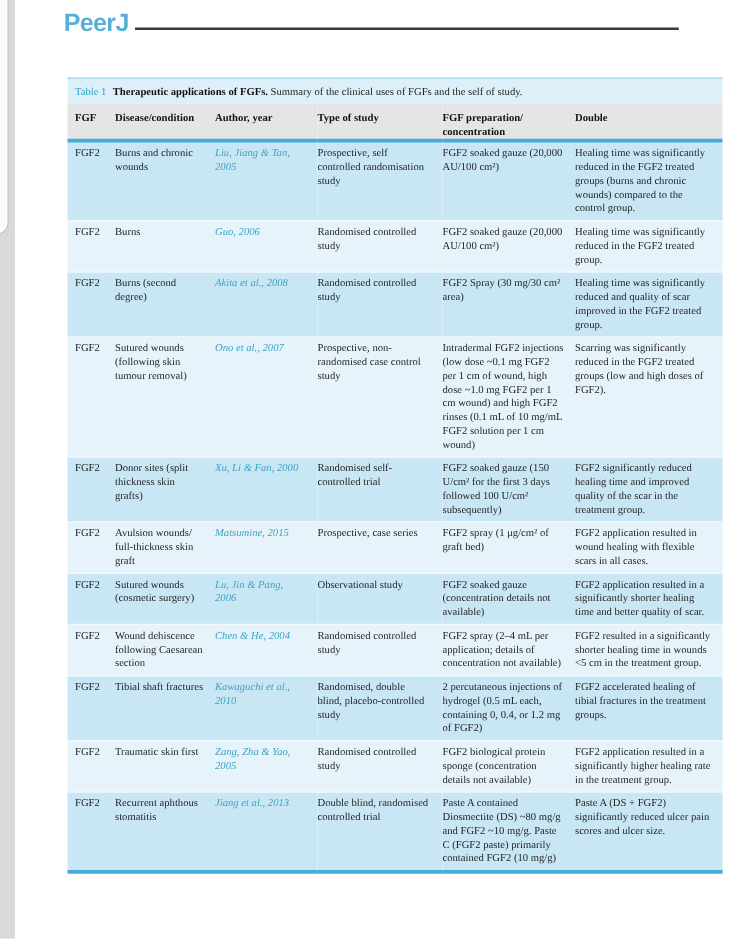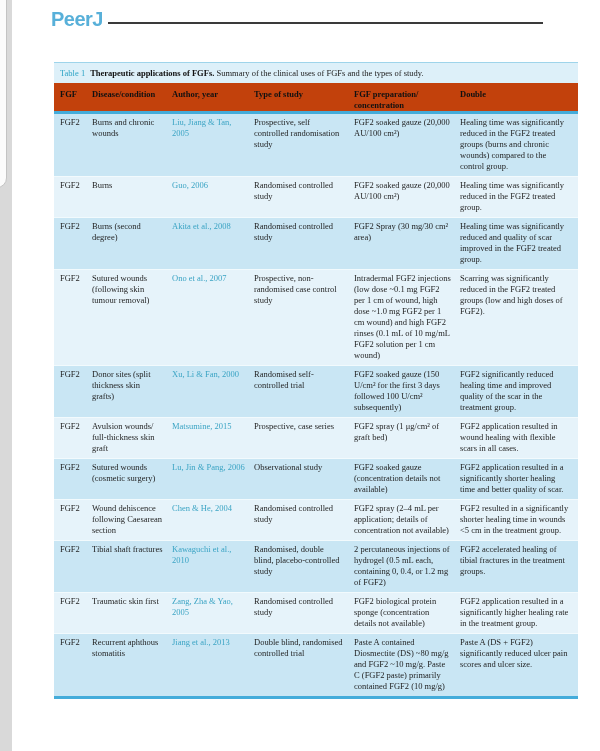--- a/index.html
+++ b/index.html
@@ -18,28 +18,28 @@
 
   
   .table-wrap { position:absolute; left:26px; top:62px; width:524px; }
   .caption { background:#ddf0f9; border-top:1px solid #9ed4ea; padding:5px 6px 5px 6px; font-size:8.5px; line-height:10px; }
   .cap-label { color:#2ea4c6; font-weight:normal; margin-right:5px; }
   .cap-title { font-weight:bold; color:#111; }
   .cap-sub { color:#222; }
 
   table { border-collapse:collapse; table-layout:fixed; width:524px; font-size:8.5px; line-height:11px; }
   col.c-fgf{width:38px} col.c-disease{width:80px} col.c-author{width:82px} col.c-study{width:100px} col.c-prep{width:106px} col.c-outcome{width:118px}
-  thead th { text-align:left; vertical-align:top; font-weight:bold; color:#111; padding:6px 10px 0 0; background:#c2410c; }
+  thead th { text-align:left; vertical-align:top; font-weight:bold; color:#111; padding:6px 10px 0 0; background:#e5e5e5; }
   thead th.first, tbody td.first { padding-left:6px; }
   tbody { border-top:3px solid #44acda; border-bottom:3px solid #44acda; }
   tbody td { vertical-align:top; padding:3px 9px 4px 0; }
   tr.row-dark  td { background:#c9e6f4; }
   tr.row-light td { background:#e6f3fa; }
   tbody tr + tr td { border-top:1px solid #f2fafd; }
-  td.author { color:#3ba4c4; }
+  td.author { color:#3ba4c4; font-style:italic; }
 
   
   .page-footer { position:absolute; left:21px; right:13px; bottom:28px; font-family:"Liberation Sans","DejaVu Sans",sans-serif; }
   .footer-rule { height:2px; background:#3c3c3c; margin-bottom:7px; }
   .footer-row { display:flex; align-items:center; justify-content:space-between; }
   .citation { font-size:9px; font-weight:bold; color:#3d3d3d; }
   .citation .ital { font-style:italic; }
   .progress-area { display:flex; align-items:center; }
   .progress-track { width:115px; height:8px; background:#ffffff; border:1px solid #c6c6c6; }
   .progress-fill { height:100%; background:#a6a6a6; }
@@ -55,21 +55,21 @@
 <div class="page">
 
   <div class="page-header">
     <span class="logo">PeerJ</span>
     <span class="header-rule"></span>
   </div>
 
   <div class="table-wrap">
     <div class="caption">
       <span class="cap-label">Table 1</span><span class="cap-title">Therapeutic applications of FGFs.</span>
-      <span class="cap-sub">Summary of the clinical uses of FGFs and the types of study.</span>
+      <span class="cap-sub">Summary of the clinical uses of FGFs and the self of study.</span>
     </div>
     <table>
       <colgroup>
         <col class="c-fgf">
           <col class="c-disease">
           <col class="c-author">
           <col class="c-study">
           <col class="c-prep">
           <col class="c-outcome">
       </colgroup>

